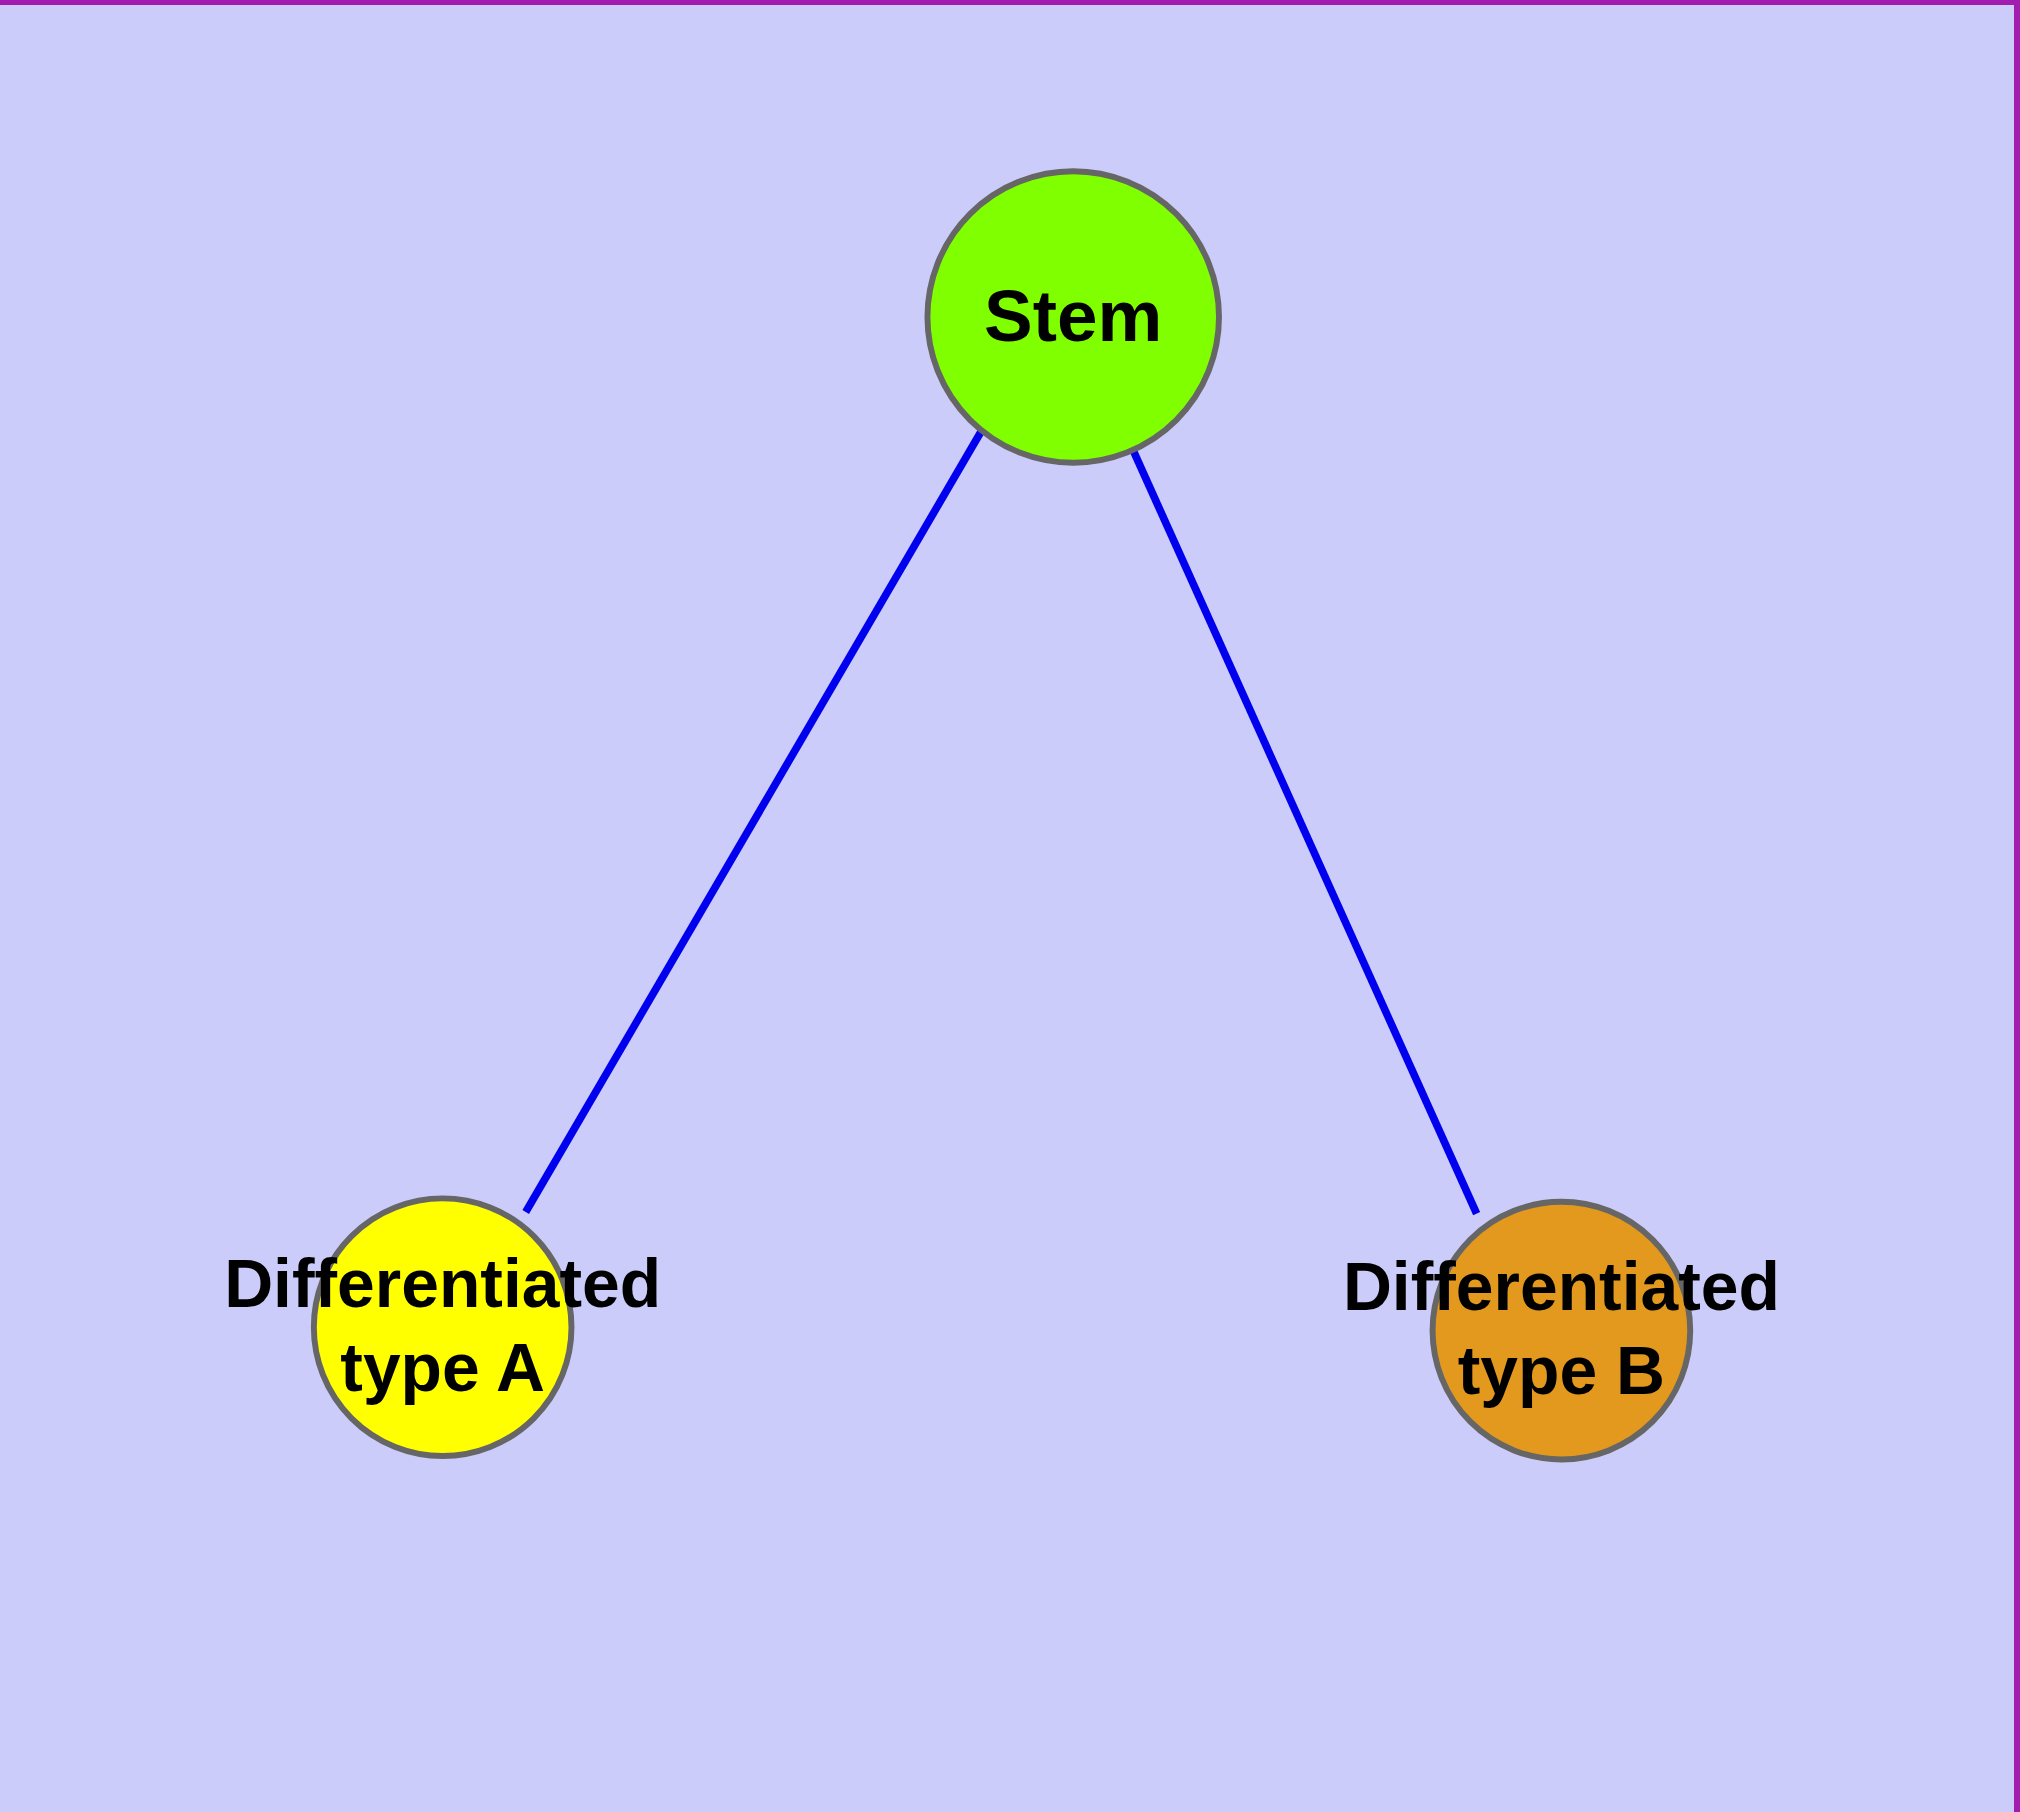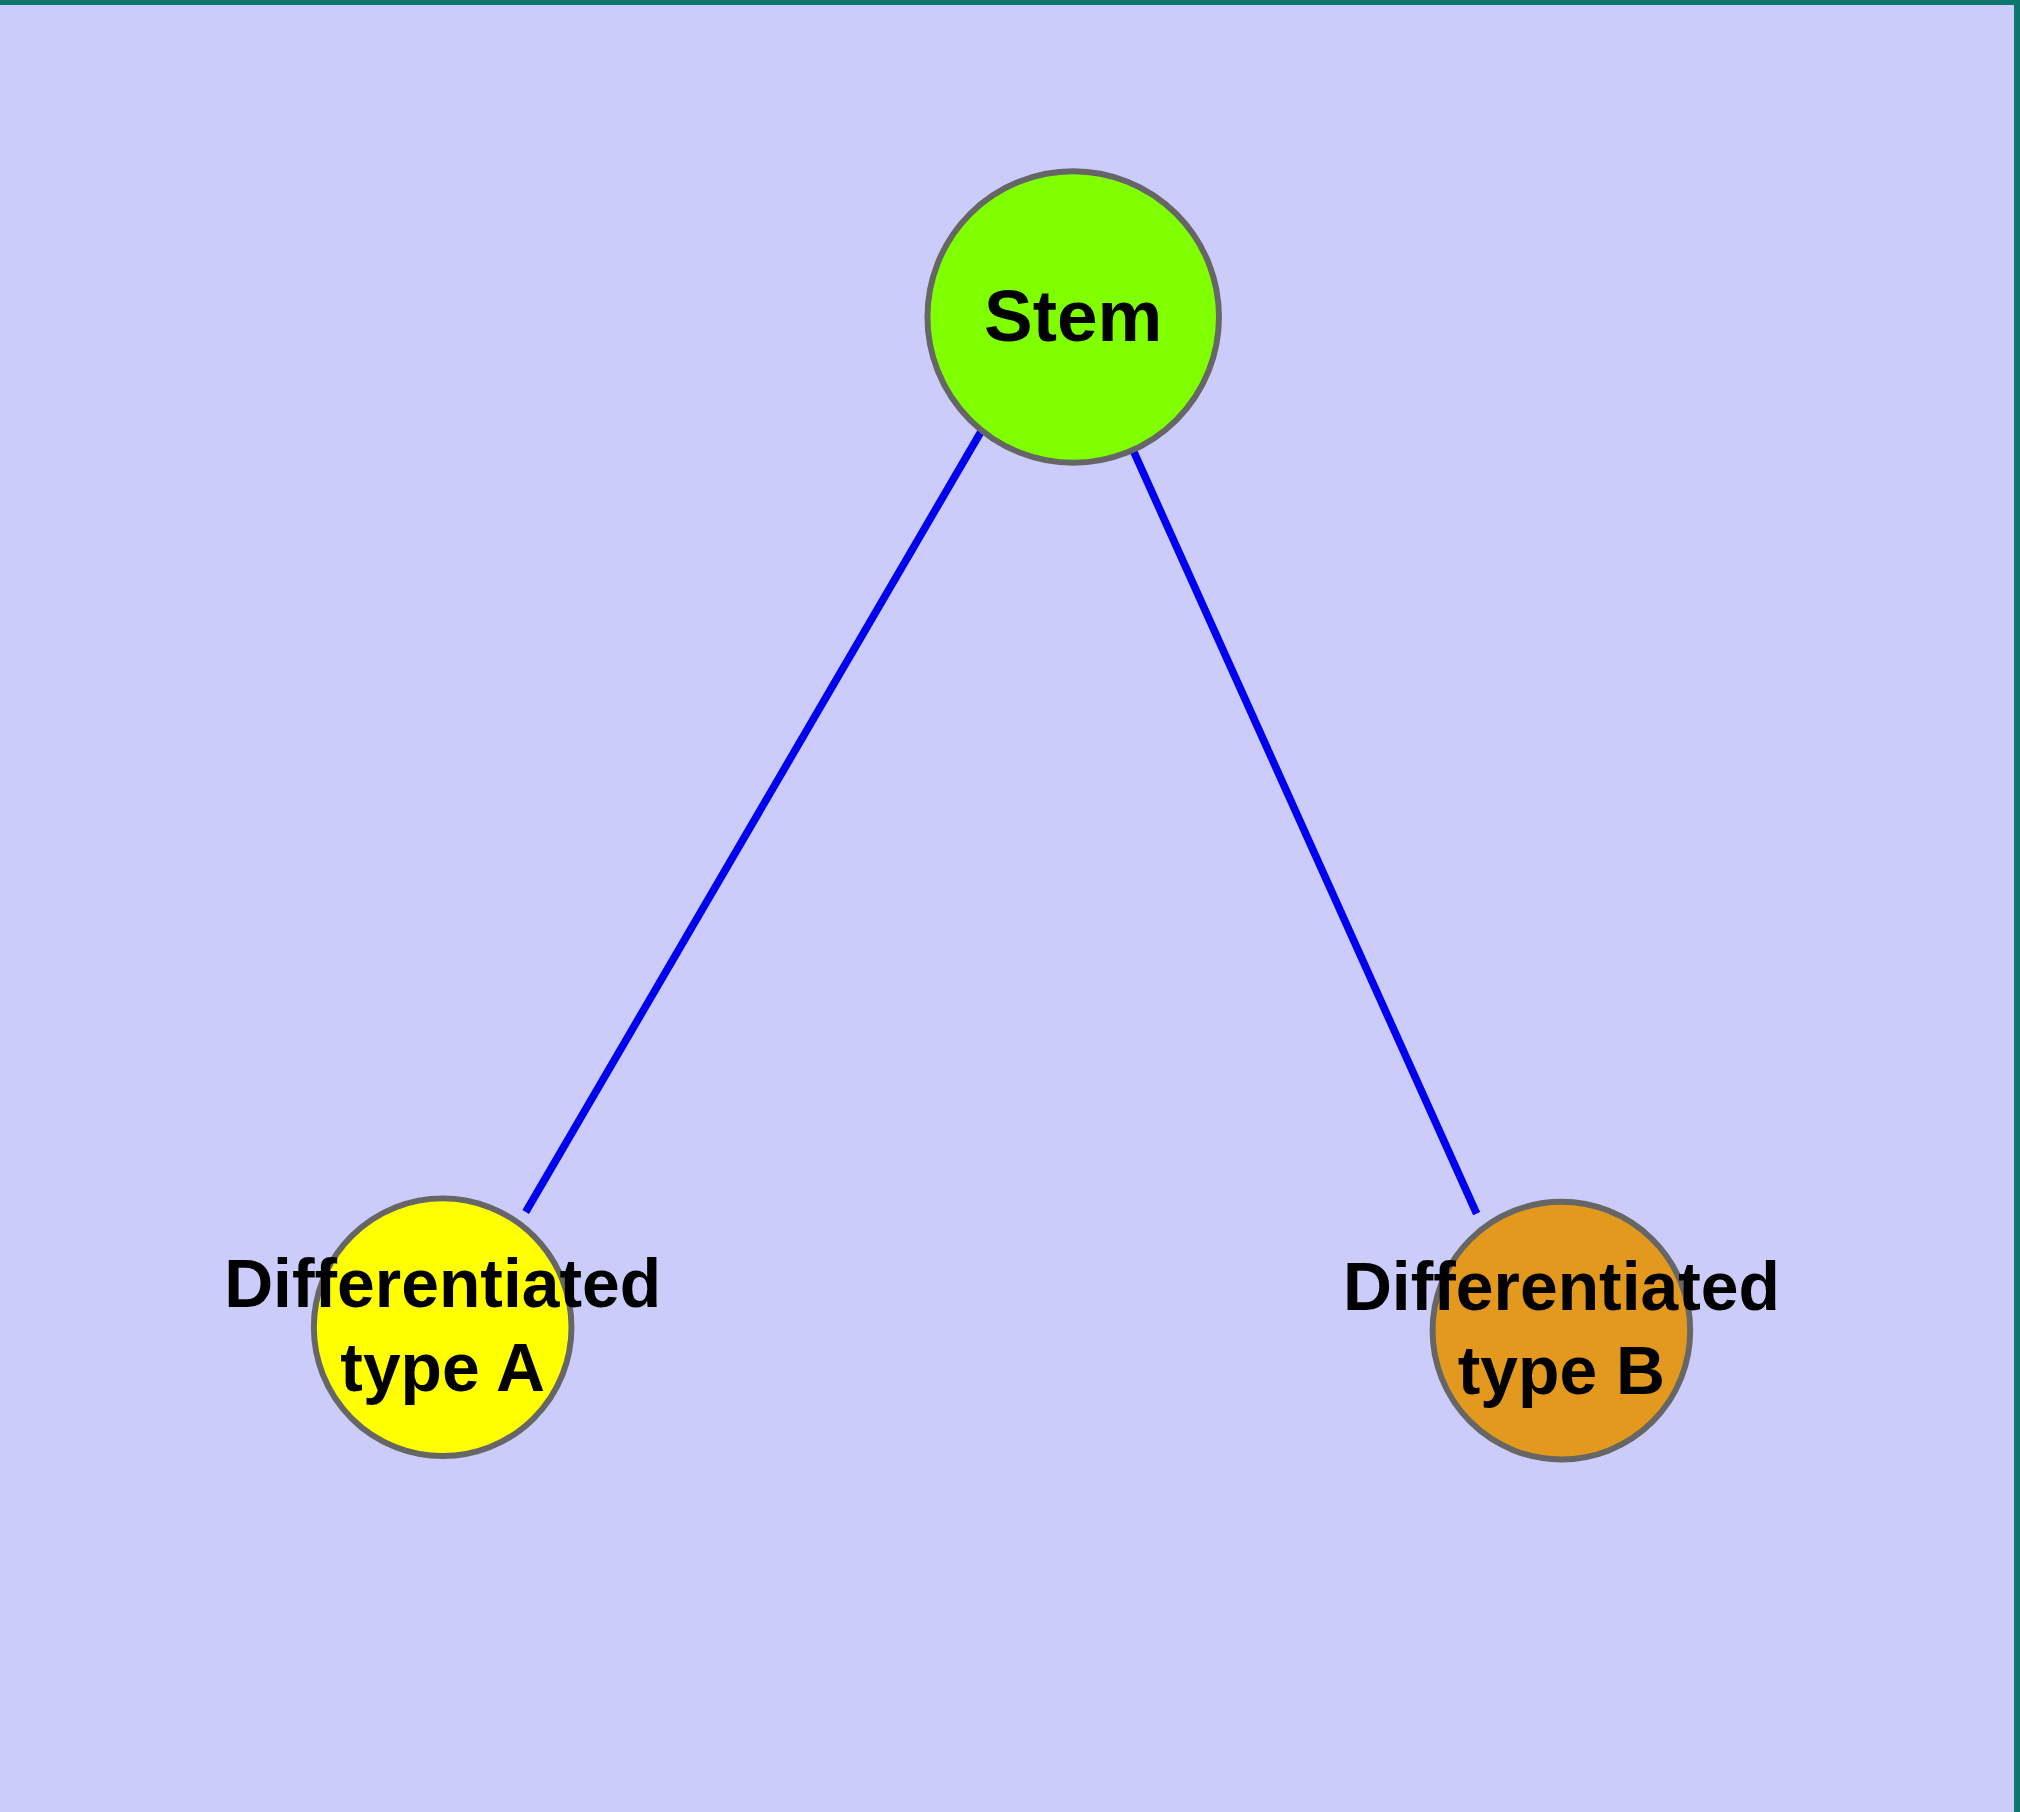--- a/index.html
+++ b/index.html
@@ -4,21 +4,21 @@
 <style>
   html, body {
     margin: 0;
     padding: 0;
     background: #ffffff;
   }
   #stage {
     position: relative;
     width: 2021px;
     height: 1812px;
-    background: #0f766e;
+    background: #a21caf;
     overflow: hidden;
     font-family: "Liberation Sans", "DejaVu Sans", sans-serif;
   }
   #canvas {
     position: absolute;
     left: 0;
     top: 5.1px;
     width: 2014px;
     height: 1807px;
     background: #ccccfa;

